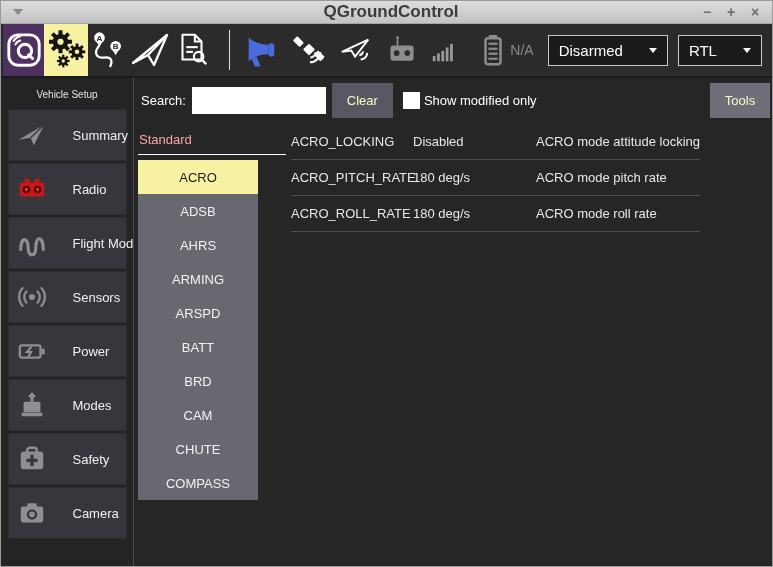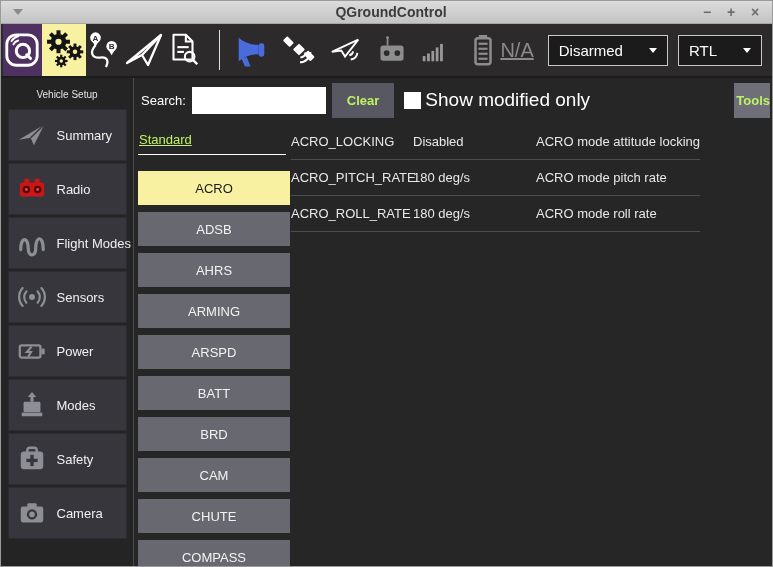--- a/index.html
+++ b/index.html
@@ -5,56 +5,56 @@
   :root{
     --accent-yellow:#f8f1a2; --brand-purple:#4e3061; --audio-blue:#4a6bdb; --radio-red:#cc1616;
   }
   *{box-sizing:border-box;margin:0;padding:0;}
   body{font-family:"Liberation Sans",sans-serif;background:#555;}
   .window{width:773px;height:567px;border:1px solid #9a9a9a;display:flex;flex-direction:column;overflow:hidden;background:#262627;}
   
   .titlebar{height:23px;flex:0 0 23px;background:linear-gradient(#dcdcdc,#c3c3c3);border-bottom:1px solid #a6a6a6;display:flex;align-items:center;position:relative;}
   .win-menu{width:34px;display:flex;justify-content:center;cursor:pointer;}
   .tri-down{width:0;height:0;border-left:5px solid transparent;border-right:5px solid transparent;border-top:6px solid #8a8a8a;}
-  .win-title{position:absolute;left:9px;right:0;text-align:center;font-size:14px;font-weight:bold;color:#3c3c3c;pointer-events:none;}
+  .win-title{position:absolute;left:9px;right:0;text-align:center;font-size:17px;font-weight:bold;color:#3c3c3c;pointer-events:none;}
   .win-controls{margin-left:auto;display:flex;gap:6px;padding-right:8px;z-index:2;}
   .win-btn{width:18px;height:18px;display:flex;align-items:center;justify-content:center;color:#6d6d6d;font-size:14px;font-weight:bold;cursor:pointer;}
   
   .toolbar{height:54px;flex:0 0 54px;background:#2c2a2b;display:flex;align-items:center;border-bottom:2px solid #1c1c1c;}
   .tb-view{width:48px;height:52px;display:flex;align-items:center;justify-content:center;cursor:pointer;}
   .tb-logo{background:var(--brand-purple);margin-left:2px;}
   .tb-selected{background:var(--accent-yellow);}
   .tb-sep{width:1px;height:40px;background:#e0e0e0;margin:0 14px 0 16px;}
   .tb-status{display:flex;align-items:center;justify-content:center;margin-right:13px;cursor:pointer;}
-  .na-text{color:#8a8a8a;font-size:20px;margin:0 14px 0 2px;text-decoration:underline;}
+  .na-text{color:#8a8a8a;font-size:14px;margin:0 14px 0 2px;}
   .dropdown{display:flex;align-items:center;gap:26px;border:1px solid #c8c8c8;background:#1b1b1b;color:#fff;font-size:15px;padding:6px 10px;margin-right:10px;cursor:pointer;}
   .caret{width:0;height:0;border-left:4px solid transparent;border-right:4px solid transparent;border-top:5px solid #fff;}
   
   .content{flex:1;display:flex;overflow:hidden;}
   .sidebar{width:133px;flex:0 0 133px;background:#242425;border-right:1px solid #4a4a4a;overflow:hidden;}
   .sb-title{text-align:center;padding:11px 0 9px;color:#e4e4e4;font-size:10px;}
-  .sb-item{width:119px;height:52px;margin:0 auto 2px;background:#36363c;border:1px solid #2b2b30;display:flex;align-items:center;gap:8px;padding:0 4px 0 6px;cursor:pointer;}
+  .sb-item{width:119px;height:52px;margin:0 auto 2px;background:#36363c;border:1px solid #2b2b30;display:flex;align-items:center;gap:24px;padding:0 4px 0 6px;cursor:pointer;}
   .sb-icon{width:34px;flex:0 0 34px;display:flex;justify-content:center;}
   .sb-label{color:#f0f0f0;font-size:13px;white-space:nowrap;}
   .main{flex:1;display:flex;flex-direction:column;overflow:hidden;}
   
   .search-row{height:44px;flex:0 0 44px;display:flex;align-items:center;padding-left:7px;}
   .search-label{color:#fff;font-size:13px;margin-right:6px;}
   .search-input{width:134px;height:27px;border:1px solid #fff;background:#fff;font-size:13px;padding:0 5px;outline:none;color:#111;}
-  .btn{border:none;color:#bef264;font-size:13px;height:35px;padding:0 15px;cursor:pointer;font-weight:bold;}
+  .btn{border:none;color:#fef9c3;font-size:13px;height:35px;padding:0 15px;cursor:pointer;}
   .clear-btn{background:#585862;margin-left:6px;}
   .checkbox{width:17px;height:17px;background:#fff;margin-left:10px;cursor:pointer;}
-  .cb-label{color:#fff;font-size:19px;margin-left:4px;}
+  .cb-label{color:#fff;font-size:13px;margin-left:4px;}
   .spacer{flex:1;}
-  .tools-btn{background:#6f6f7a;margin-right:2px;width:36px;padding:0;text-align:right;}
+  .tools-btn{background:#6f6f7a;margin-right:2px;width:60px;padding:0;}
   
   .body-row{flex:1;display:flex;overflow:hidden;}
   .groups{width:157px;flex:0 0 157px;padding:10px 0 0 4px;overflow:hidden;}
-  .group-header{color:#bef264;font-size:13px;width:148px;padding:0 0 7px 1px;border-bottom:1px solid #fff;margin-bottom:16px;text-decoration:underline;}
-  .group-btn{display:block;width:152px;height:34px;margin-bottom:7px;background:#686870;border:none;color:#f2f2f2;font-size:13px;cursor:pointer;}
+  .group-header{color:#fca5a5;font-size:13px;width:148px;padding:0 0 7px 1px;border-bottom:1px solid #fff;margin-bottom:5px;}
+  .group-btn{display:block;width:120px;height:34px;background:#686870;border:none;color:#f2f2f2;font-size:13px;cursor:pointer;}
   .group-btn.selected{background:var(--accent-yellow);color:#1a1a1a;}
   
   .param-table{flex:1;padding-top:2px;overflow:hidden;}
   .p-row{display:grid;grid-template-columns:122px 123px 1fr;align-items:center;height:36px;width:409px;border-bottom:1px solid #4e4e4e;color:#e8e8e8;font-size:13px;cursor:pointer;}
   .p-row span{white-space:nowrap;}
 </style>
 </head>
 <body>
 
 <div class="window">

